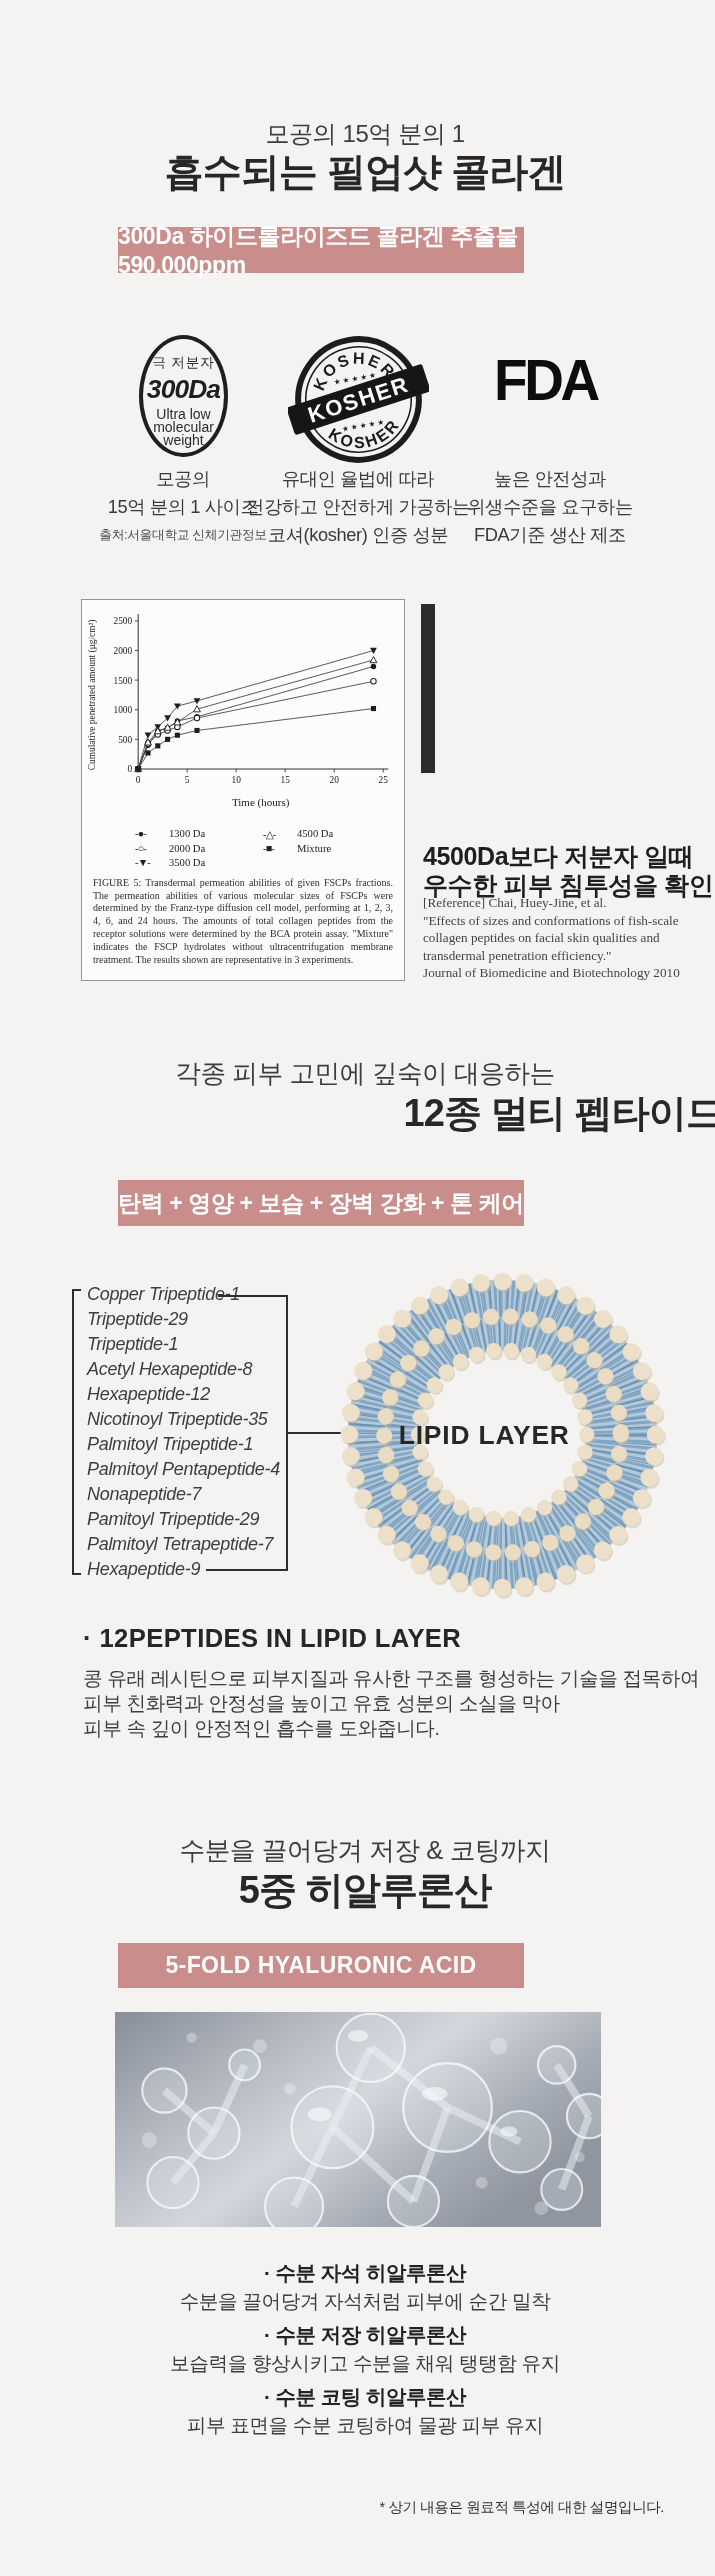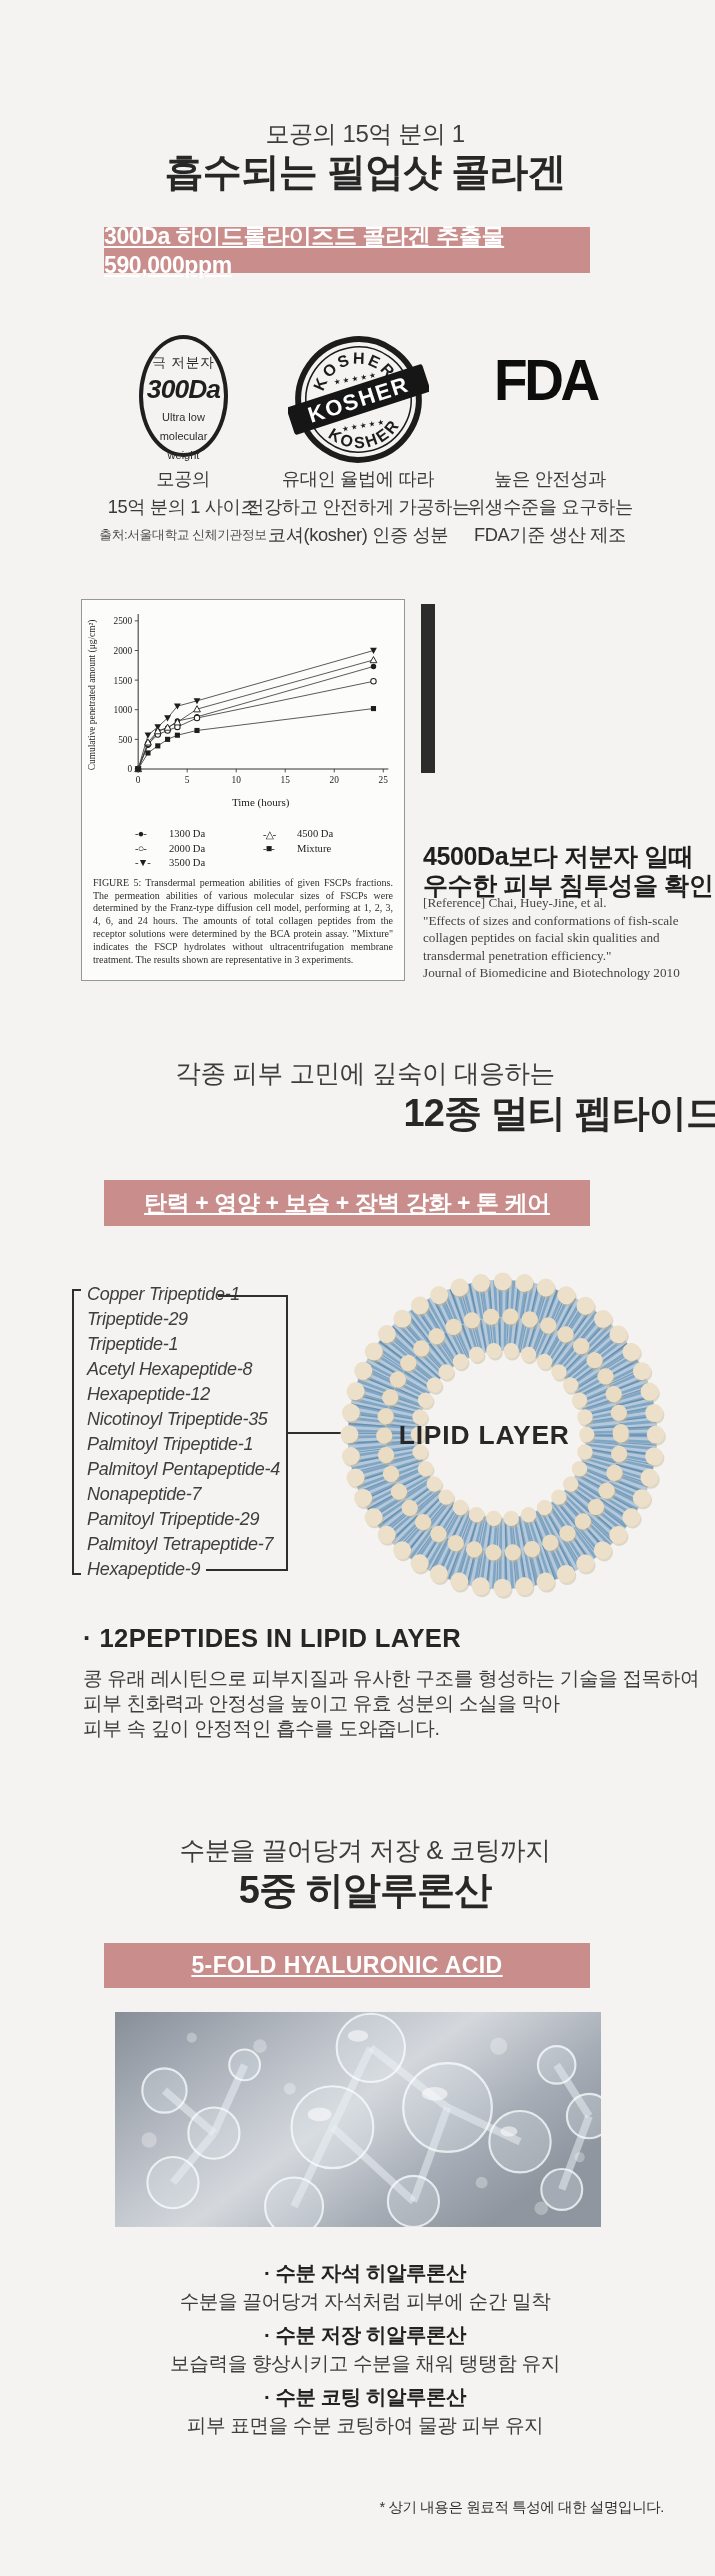--- a/index.html
+++ b/index.html
@@ -2,30 +2,30 @@
 <html style="font-size:13.6px"><head>
 <meta charset="utf-8">
 <style>
   html,body{margin:0;padding:0;background:#d8d8d8;}
   #page{position:relative;width:716px;height:2576px;margin:0 auto;background:#f4f3f1;
         font-family:"Liberation Sans",sans-serif;overflow:hidden;color:#333;}
   .abs{position:absolute;}
   .cw{left:0;width:716px;text-align:center;padding-left:7px;}
   .sub-heading{font-size:24px;color:#3d3d3d;letter-spacing:-0.4px;}
   .main-heading{font-size:39px;font-weight:bold;color:#272727;letter-spacing:-0.9px;margin:0;}
-  .banner{left:104px;width:486px;height:46px;background:#c98e8c;color:#ffffff;
-          display:flex;align-items:center;justify-content:center;font-weight:bold;text-decoration:underline;}
+  .banner{left:118px;width:406px;height:46px;background:#c98e8c;color:#ffffff;
+          display:flex;align-items:center;justify-content:center;font-weight:bold;}
   .banner-kr{font-size:23px;letter-spacing:-0.4px;}
   .banner-en{font-size:23px;letter-spacing:0.4px;}
   
   .badge-ellipse{left:139px;top:335px;width:89px;height:122px;border:4.3px solid #1f1f1f;
                  border-radius:50%;box-sizing:border-box;text-align:center;}
   .be-top{margin-top:15.3px;font-size:13.6px;color:#2c2c2c;letter-spacing:0.9px;}
   .be-val{margin-top:1.7px;font-size:26.4px;font-weight:bold;font-style:italic;color:#1f1f1f;letter-spacing:-0.9px;}
-  .be-sub{margin:2.6px auto 0;width:73px;font-size:11px;line-height:19px;color:#2c2c2c;}
+  .be-sub{margin:2.6px auto 0;width:73px;font-size:14px;line-height:13px;color:#2c2c2c;}
   .fda-text{left:473px;top:348px;width:145px;text-align:center;font-size:55px;font-weight:900;
             color:#0d0d0d;letter-spacing:-3.4px;transform:scaleY(1.05);}
   .cap-col{top:465px;width:256px;text-align:center;font-size:18.3px;line-height:28px;color:#3a3a3a;letter-spacing:-0.4px;}
   .cap-src{font-size:12.8px;color:#4a4a4a;letter-spacing:-0.4px;}
   
   .chart-panel{left:81px;top:599px;width:324px;height:382px;background:#fcfcfb;
                border:1.7px solid #979797;box-sizing:border-box;}
   .ax{font-family:"Liberation Serif",serif;fill:#222;}
   .legend{display:flex;margin:1.7px 0 0 53px;font-family:"Liberation Serif",serif;font-size:10.6px;color:#1e1e1e;}
   .leg-col{display:flex;flex-direction:column;}

